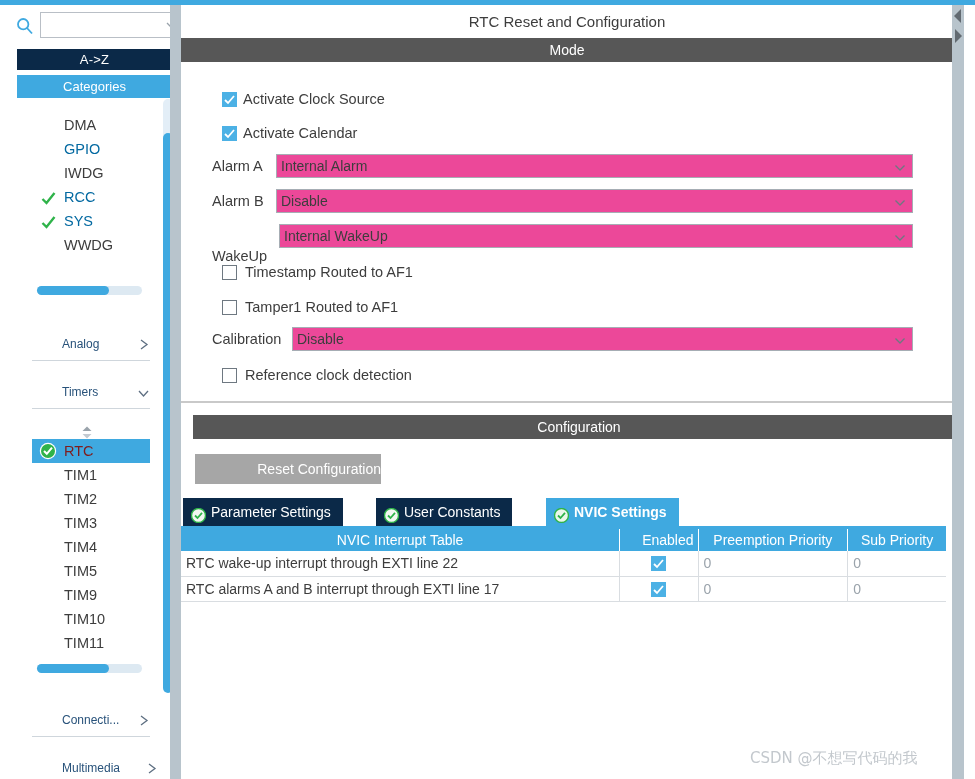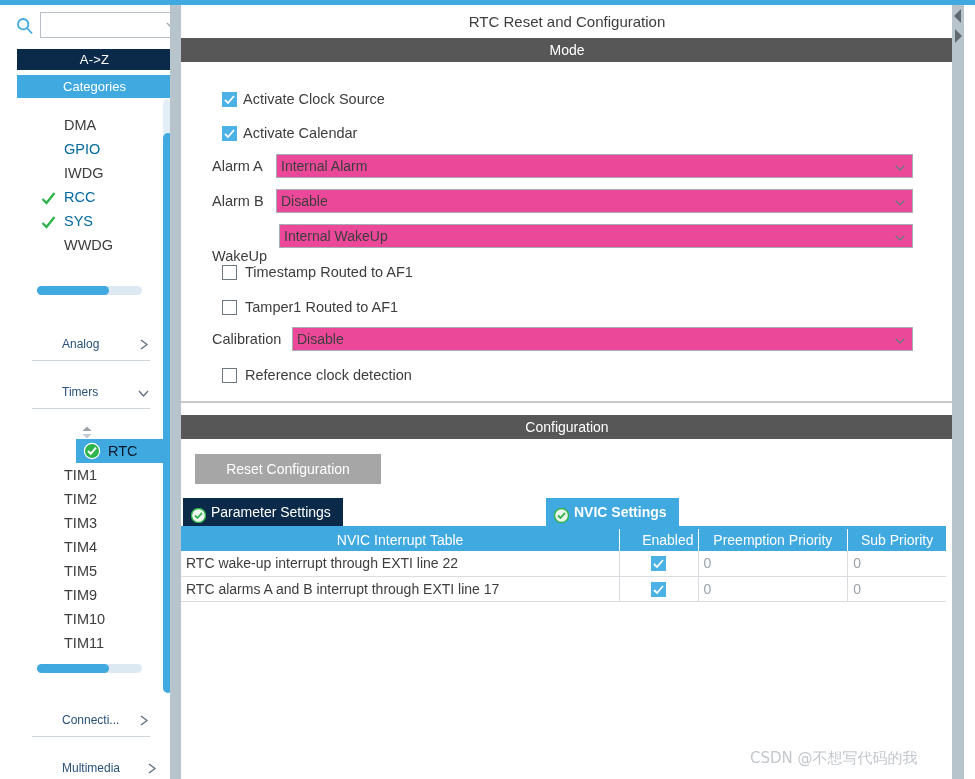--- a/index.html
+++ b/index.html
@@ -96,21 +96,21 @@
   .list-box-2 {
     position: absolute; left: 28px; top: 418px; width: 140px; height: 240px;
   }
   .spin-ud {
     position: absolute; left: 76px; top: 420px; width: 14px; height: 13px;
   }
   .titem {
     position: relative; height: 24px; line-height: 24px;
     font-size: 14.5px; padding-left: 32px; white-space: nowrap; color: #3d3d3d;
   }
-  .titem.sel { background: #3fa9e0; color: #0f172a; width: 118px; margin-left: 44px; }
+  .titem.sel { background: #3fa9e0; color: #7f1d1d; width: 118px; }
   .titem .chk2 { position: absolute; left: 7px; top: 3px; width: 18px; height: 18px; }
 
   
   .sb-v-track {
     position: absolute; left: 159px; top: 94px; width: 10px; height: 588px;
     background: #e3eef7; border-radius: 6px;
   }
   .sb-v-thumb {
     position: absolute; left: 159px; top: 128px; width: 10px; height: 560px;
     background: #3fa9e0; border-radius: 6px;
@@ -166,21 +166,21 @@
   }
 
   
   .cfg-body {
     position: absolute; left: 0; top: 440px; width: 772px; height: 334px;
     background: #ffffff;
   }
   .reset-btn {
     position: absolute; left: 14px; top: 9px; width: 186px; height: 30px;
     background: #a6a6a6; color: #ffffff; font-size: 14px; border: none;
-    text-align: center; line-height: 30px; font-family: "Liberation Sans", sans-serif;
+    text-align: right; line-height: 30px; font-family: "Liberation Sans", sans-serif;
   }
   .tabstrip {
     position: absolute; left: 0; top: 53px; width: 772px; height: 28px;
   }
   .tab {
     position: absolute; top: 0; height: 28px; background: #0b2948;
     color: #ffffff; font-size: 14px; line-height: 28px; padding-left: 28px;
     padding-right: 12px; white-space: nowrap;
   }
   .tab.active { background: #3fa9e0; }
@@ -440,34 +440,43 @@
       <div class="row" style="top:296px;">
         <span class="cb" style="left:41px;">
           <svg width="15" height="15" viewBox="0 0 15 15">
               <rect x="0.5" y="0.5" width="14" height="14" fill="#ffffff" stroke="#6e7881"></rect>
             </svg>
         </span>
         <span class="cb-lab" style="left:64px;">Reference clock detection</span>
       </div>
     </div>
 
-    <div class="section-hdr" style="top:410px;">Configuration</div>
+    <div class="section-hdr" style="top:410px;margin-left:12px;">Configuration</div>
 
     <div class="cfg-body">
       <div class="reset-btn">Reset Configuration</div>
 
       <div class="tabstrip">
         <div class="tab" style="left:2px;">
           <span class="tico">
             <svg width="15" height="15" viewBox="0 0 15 15">
               <circle cx="7.5" cy="7.5" r="7" fill="#f2f7f2" stroke="#2fb34a" stroke-width="1.4"></circle>
               <path d="M4 7.5 L6.5 10 L11 4.8" fill="none" stroke="#2fb34a" stroke-width="1.8"></path>
             </svg>
           </span>
           <span>Parameter Settings</span>
+        </div>
+        <div class="tab" style="left:195px;">
+          <span class="tico">
+            <svg width="15" height="15" viewBox="0 0 15 15">
+              <circle cx="7.5" cy="7.5" r="7" fill="#f2f7f2" stroke="#2fb34a" stroke-width="1.4"></circle>
+              <path d="M4 7.5 L6.5 10 L11 4.8" fill="none" stroke="#2fb34a" stroke-width="1.8"></path>
+            </svg>
+          </span>
+          <span>User Constants</span>
         </div>
         <div class="tab active" style="left:365px;font-weight:bold;">
           <span class="tico">
             <svg width="15" height="15" viewBox="0 0 15 15">
               <circle cx="7.5" cy="7.5" r="7" fill="#eaf7ea" stroke="#2fb34a" stroke-width="1.4"></circle>
               <path d="M4 7.5 L6.5 10 L11 4.8" fill="none" stroke="#2fb34a" stroke-width="1.8"></path>
             </svg>
           </span>
           <span>NVIC Settings</span>
         </div>

